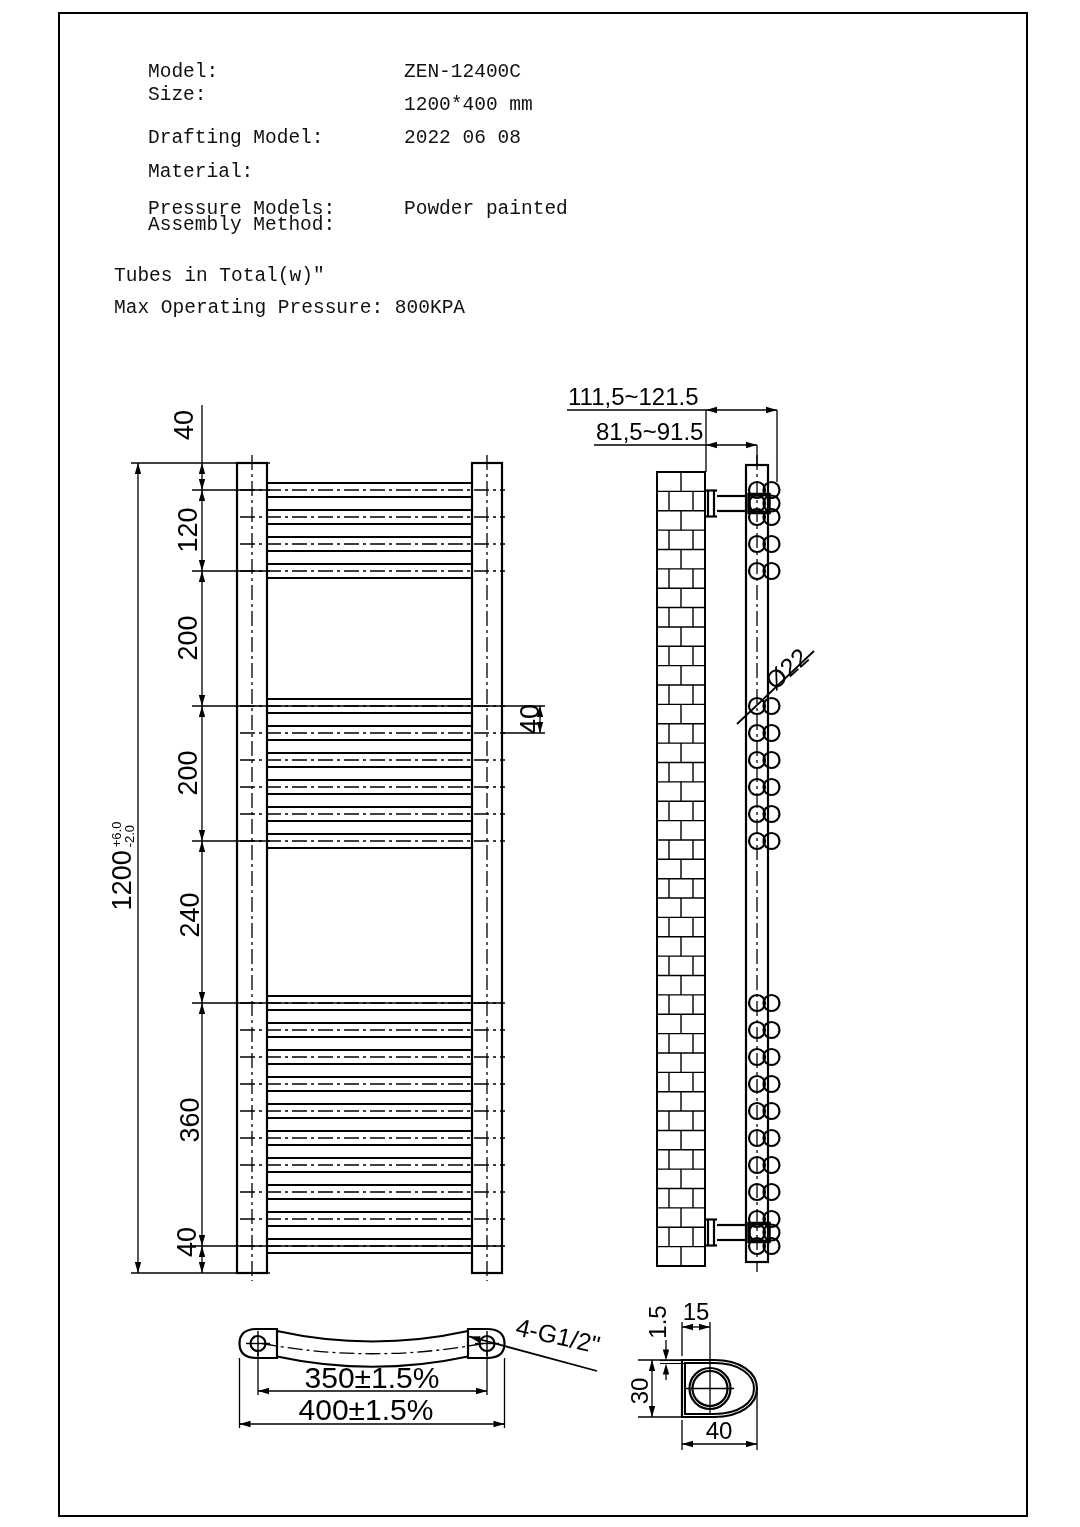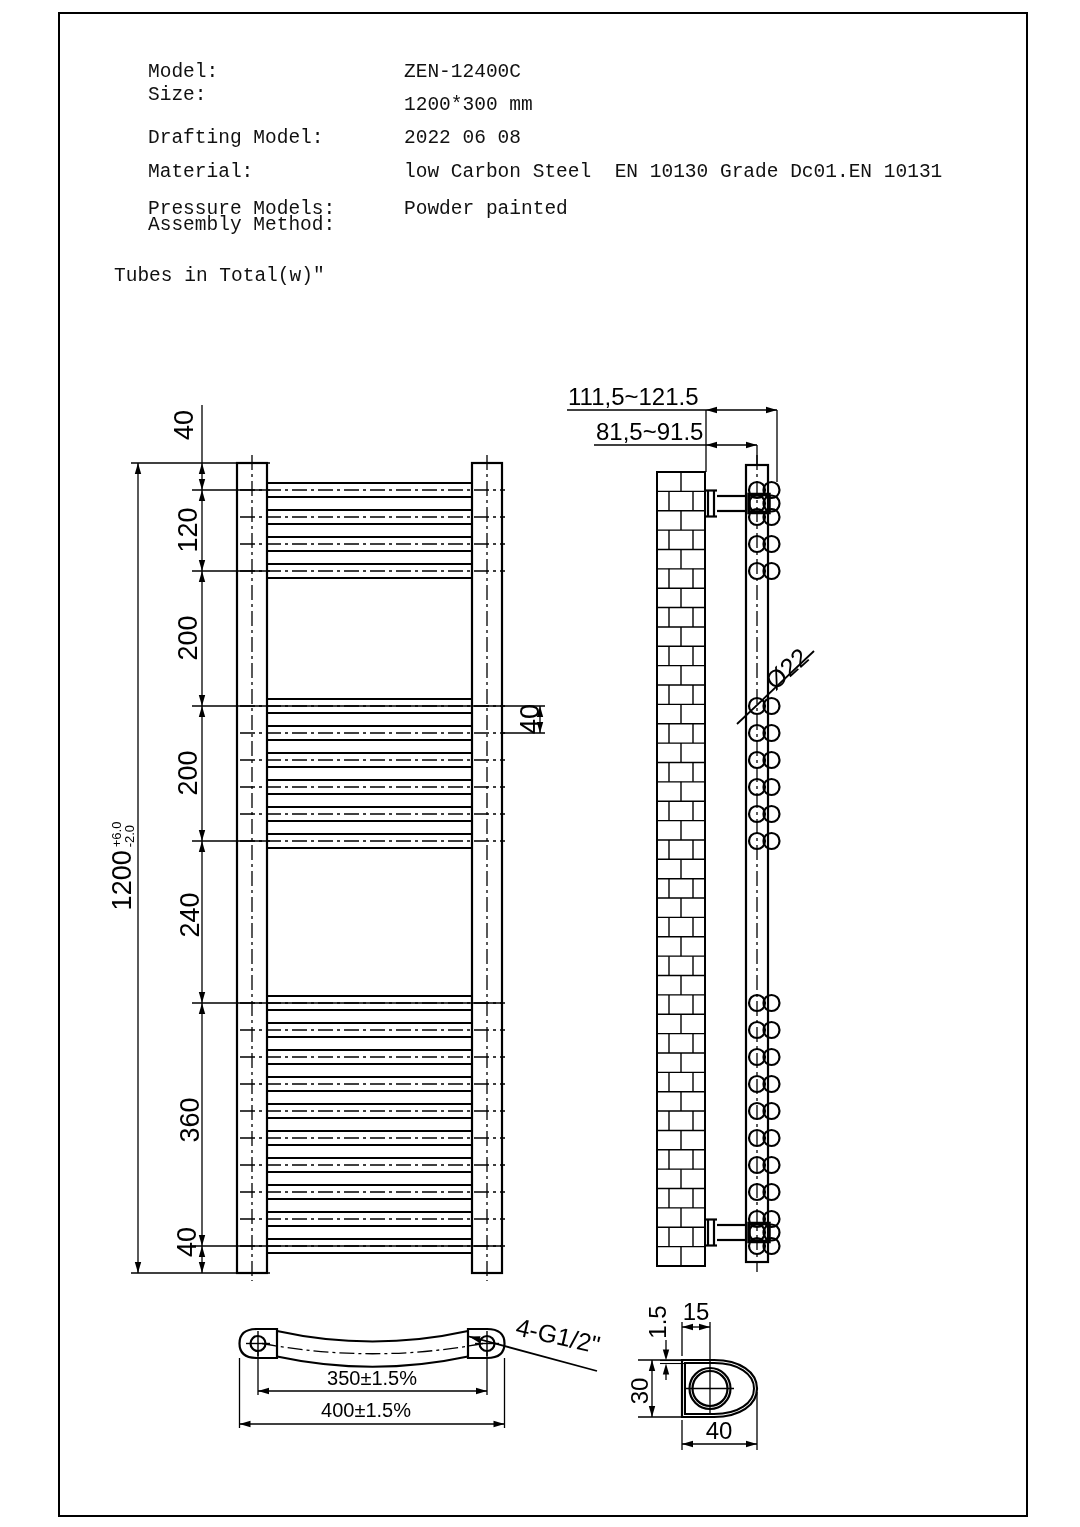--- a/index.html
+++ b/index.html
@@ -8,49 +8,49 @@
   #frame{position:absolute;left:58px;top:12px;width:970px;height:1505px;
          border:2.5px solid #000;box-sizing:border-box;}
   
   .hrow{position:absolute;font-family:"Liberation Mono", monospace;font-size:19.5px;
         line-height:24px;white-space:pre;color:#111;}
   .hlabel{left:120px;margin-left:28px;}
   .hval{left:404px;}
   
   #drawing{position:absolute;left:0;top:0;width:1080px;height:1527px;}
   
-  .dim{position:absolute;font-family:"Liberation Sans", sans-serif;font-size:20px;
+  .dim{position:absolute;font-family:"Liberation Sans", sans-serif;font-size:30px;
        color:#000;white-space:pre;transform:translate(-50%,-50%);line-height:1;}
   .rot{transform:translate(-50%,-50%) rotate(-90deg);}
   .anchor-left{transform:translate(0,-50%);}
   .fs24{font-size:24px;} .fs25{font-size:25px;} .fs27{font-size:27px;}
   .overall{display:flex;align-items:center;gap:3px;
            transform:translate(-50%,-50%) rotate(-90deg);}
   .tol{display:flex;flex-direction:column;font-size:13px;line-height:13px;letter-spacing:0;}
   .rot-diam{transform:translate(-50%,-50%) rotate(-42deg);}
   .rot-conn{transform:translate(-50%,-50%) rotate(13deg);}
 </style>
 </head>
 <body>
 
 <div id="page">
   <div id="frame"></div>
 
   <div class="hrow hlabel" style="top:60px">Model:</div>
   <div class="hrow hval" style="top:60px">ZEN-12400C</div>
   <div class="hrow hlabel" style="top:83px">Size:</div>
-  <div class="hrow hval" style="top:93px">1200*300 mm</div>
+  <div class="hrow hval" style="top:93px">1200*400 mm</div>
   <div class="hrow hlabel" style="top:126px">Drafting Model:</div>
   <div class="hrow hval" style="top:126px">2022 06 08</div>
   <div class="hrow hlabel" style="top:160px">Material:</div>
-  <div class="hrow hval" style="top:160px">low Carbon Steel  EN 10130 Grade Dc01.EN 10131</div>
   <div class="hrow hlabel" style="top:197px">Pressure Models:</div>
   <div class="hrow hval" style="top:197px">Powder painted</div>
   <div class="hrow hlabel" style="top:213px">Assembly Method:</div>
   <div class="hrow" style="left:114px;top:264px">Tubes in Total(w)"</div>
+  <div class="hrow" style="left:114px;top:296px">Max Operating Pressure: 800KPA</div>
 
   <svg id="drawing" viewBox="0 0 1080 1527">
       <rect x="237" y="463" width="30" height="810" fill="none" stroke="#000" stroke-width="2.2"></rect>
       <rect x="472" y="463" width="30" height="810" fill="none" stroke="#000" stroke-width="2.2"></rect>
       <line x1="252" y1="455" x2="252" y2="1281" stroke="#000" stroke-width="1.3" stroke-dasharray="15,4,3,4"></line>
       <line x1="487" y1="455" x2="487" y2="1281" stroke="#000" stroke-width="1.3" stroke-dasharray="15,4,3,4"></line>
       <line x1="267" y1="483" x2="472" y2="483" stroke="#000" stroke-width="2"></line>
       <line x1="267" y1="497" x2="472" y2="497" stroke="#000" stroke-width="2"></line>
       <line x1="240" y1="490" x2="505" y2="490" stroke="#000" stroke-width="1.3" stroke-dasharray="15,4,3,4"></line>
       <line x1="267" y1="510" x2="472" y2="510" stroke="#000" stroke-width="2"></line>

